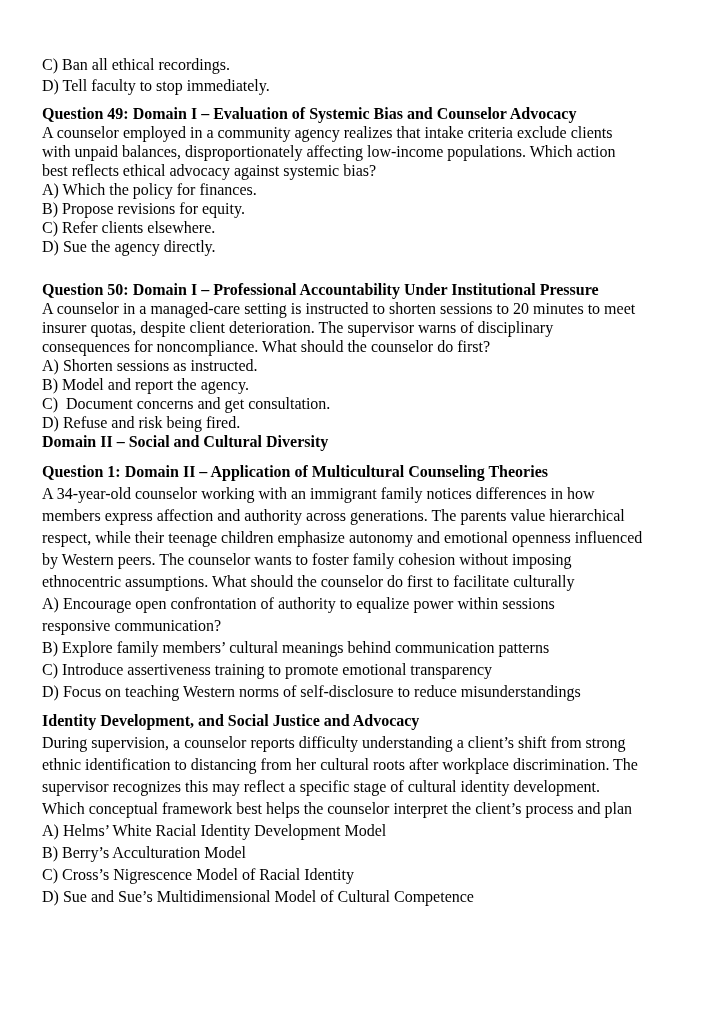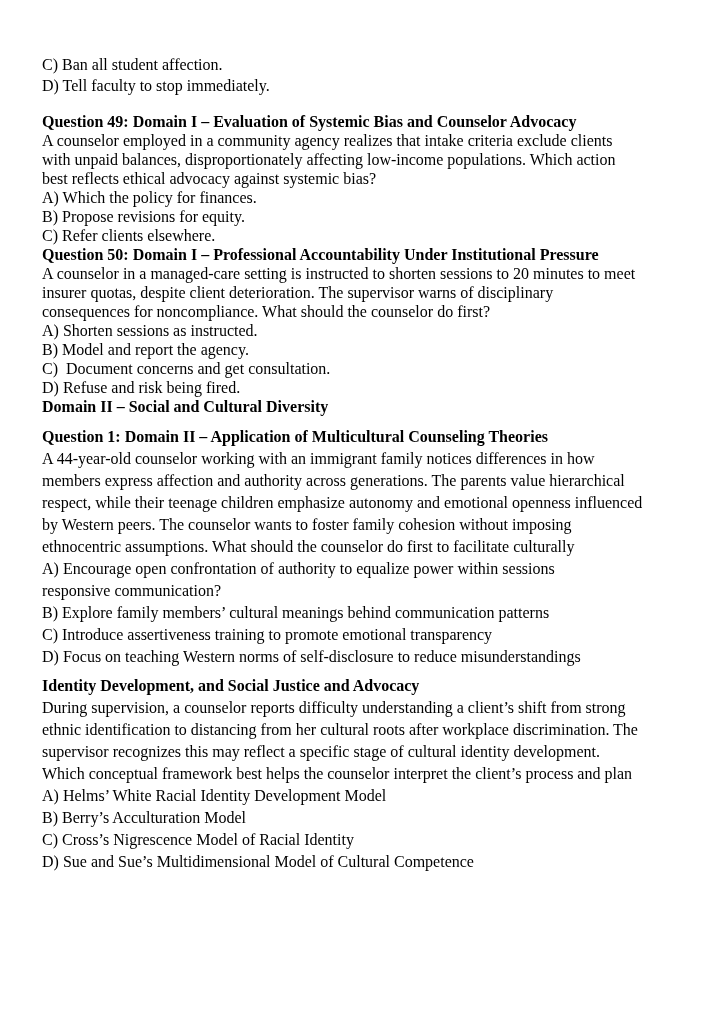--- a/index.html
+++ b/index.html
@@ -19,64 +19,65 @@
     font-size: 16px;
     overflow: hidden;
   }
   .line {
     white-space: pre;        
   }
   .partial .line { line-height: 21px; }
   .d1 .line { line-height: 19px; }
   .d2 .line { line-height: 22px; }
   .heading { font-weight: bold; }
-  .q49 { margin-top: 16px; }
-  .q50 { margin-top: 0; }
+  .q49 { margin-top: 8px; }
+  .q50 { margin-top: 24px; }
   .section-heading-block { }
   .q1 { margin-top: 10px; }
   .q2 { margin-top: 7px; }
 </style>
 </head>
 <body>
 
 <div class="page">
 
   <div class="block partial">
-    <div class="line">C) Ban all student affection.</div>
+    <div class="line">C) Ban all ethical recordings.</div>
     <div class="line">D) Tell faculty to stop immediately.</div>
   </div>
 
   <div class="block d1 q49">
     <div class="line heading">Question 49: Domain I – Evaluation of Systemic Bias and Counselor Advocacy</div>
     <div class="line">A counselor employed in a community agency realizes that intake criteria exclude clients</div>
     <div class="line">with unpaid balances, disproportionately affecting low-income populations. Which action</div>
     <div class="line">best reflects ethical advocacy against systemic bias?</div>
     <div class="line">A) Which the policy for finances.</div>
     <div class="line">B) Propose revisions for equity.</div>
     <div class="line">C) Refer clients elsewhere.</div>
+    <div class="line">D) Sue the agency directly.</div>
   </div>
 
   <div class="block d1 q50">
     <div class="line heading">Question 50: Domain I – Professional Accountability Under Institutional Pressure</div>
     <div class="line">A counselor in a managed-care setting is instructed to shorten sessions to 20 minutes to meet</div>
     <div class="line">insurer quotas, despite client deterioration. The supervisor warns of disciplinary</div>
     <div class="line">consequences for noncompliance. What should the counselor do first?</div>
     <div class="line">A) Shorten sessions as instructed.</div>
     <div class="line">B) Model and report the agency.</div>
     <div class="line">C)  Document concerns and get consultation.</div>
     <div class="line">D) Refuse and risk being fired.</div>
   </div>
 
   <div class="block d1 section-heading-block">
     <div class="line heading">Domain II – Social and Cultural Diversity</div>
   </div>
 
   <div class="block d2 q1">
     <div class="line heading">Question 1: Domain II – Application of Multicultural Counseling Theories</div>
-    <div class="line">A 44-year-old counselor working with an immigrant family notices differences in how</div>
+    <div class="line">A 34-year-old counselor working with an immigrant family notices differences in how</div>
     <div class="line">members express affection and authority across generations. The parents value hierarchical</div>
     <div class="line">respect, while their teenage children emphasize autonomy and emotional openness influenced</div>
     <div class="line">by Western peers. The counselor wants to foster family cohesion without imposing</div>
     <div class="line">ethnocentric assumptions. What should the counselor do first to facilitate culturally</div>
     <div class="line">A) Encourage open confrontation of authority to equalize power within sessions</div>
     <div class="line">responsive communication?</div>
     <div class="line">B) Explore family members’ cultural meanings behind communication patterns</div>
     <div class="line">C) Introduce assertiveness training to promote emotional transparency</div>
     <div class="line">D) Focus on teaching Western norms of self-disclosure to reduce misunderstandings</div>
   </div>

